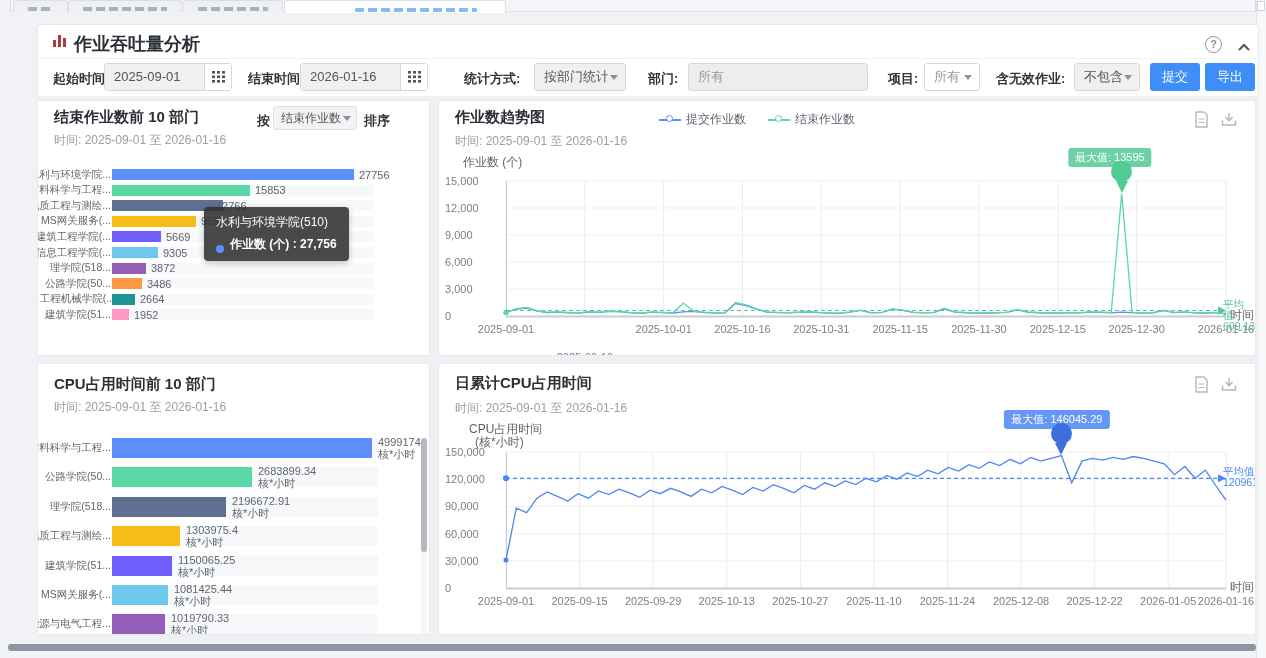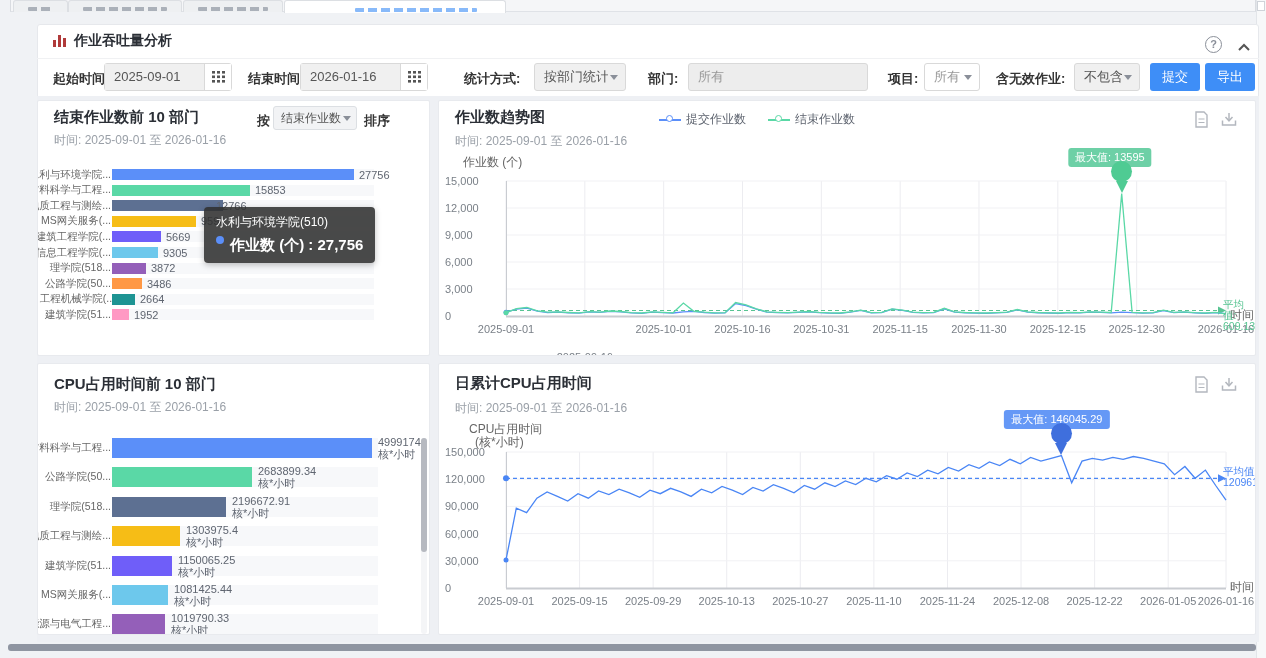--- a/index.html
+++ b/index.html
@@ -15,21 +15,21 @@
   .smudge { position:absolute; bottom:1px; left:14px; right:14px; height:4px; border-radius:1px;
     background:repeating-linear-gradient(90deg,#9aa1ab 0 9px,transparent 9px 13px); opacity:.8; }
   .tab.active .smudge { background:repeating-linear-gradient(90deg,#6aa8f8 0 9px,transparent 9px 13px); left:70px; right:28px; }
 
   .vstrip { position:absolute; right:0; top:0; width:10px; height:658px; background:#f7f8f9; border-left:1px solid #e2e5e9; }
   .vthumb { position:absolute; right:1px; top:1px; width:8px; height:10px; background:#fff; border:1px solid #cfd3d9; }
 
   
   .card { position:absolute; left:37px; top:24px; width:1222px; height:618px; background:#fff;
     border:1px solid #e6e8ec; border-radius:3px; }
-  .card-title { position:absolute; left:74px; top:32px; font-size:14px; font-weight:700; color:#2b2f36; }
+  .card-title { position:absolute; left:74px; top:32px; font-size:18px; font-weight:700; color:#2b2f36; }
   .t-icon { position:absolute; left:52px; top:33px; }
   .help { position:absolute; left:1205px; top:36px; width:17px; height:17px; border:1.5px solid #8a8f99; border-radius:50%;
     color:#8a8f99; font-size:11px; font-weight:700; text-align:center; line-height:14px; cursor:pointer; }
   .collapse { position:absolute; left:1237px; top:38px; cursor:pointer; }
   .head-sep { position:absolute; left:37px; top:58px; width:1222px; height:1px; background:#f0f1f3; }
 
   
   .flabel { position:absolute; top:70px; font-size:13px; font-weight:700; color:#333; }
   .fbox { position:absolute; top:63px; height:28px; border:1px solid #d9d9d9; border-radius:3px;
     font-size:13px; color:#555; display:flex; align-items:center; }
@@ -54,21 +54,21 @@
   .bar-label { position:absolute; height:14px; display:flex; justify-content:flex-end; align-items:center;
     font-size:10.5px; color:#666; white-space:nowrap; }
   .bar-track { position:absolute; background:#f7f8fa; }
   .bar { position:absolute; cursor:pointer; }
   .bar-val { position:absolute; font-size:11px; color:#5f6570; white-space:nowrap; }
   .bar-val2 { position:absolute; font-size:11px; color:#5f6570; line-height:12px; white-space:nowrap; }
 
   .tooltip { position:absolute; left:166px; top:106px; background:rgba(48,48,48,.88); border-radius:4px;
     padding:7px 12px 8px 12px; color:#fff; z-index:9; white-space:nowrap; box-shadow:0 2px 6px rgba(0,0,0,.25); }
   .tt-title { font-size:12px; margin-bottom:5px; }
-  .tt-item { font-size:15px; font-weight:700; display:flex; align-items:flex-start; }
+  .tt-item { font-size:12px; font-weight:700; display:flex; align-items:flex-end; }
   .tt-dot { width:8px; height:8px; border-radius:50%; margin-right:6px; }
 
   .legend { position:absolute; left:220px; top:10px; display:flex; gap:22px; }
   .lg-item { display:flex; align-items:center; gap:5px; cursor:pointer; }
   .lg-line { position:relative; width:22px; height:2px; }
   .lg-line i { position:absolute; left:7px; top:-3.5px; width:7px; height:7px; border-radius:50%; background:#fff; border:1.5px solid; }
   .lg-txt { font-size:12px; color:#5f6570; }
 
   .picon { position:absolute; cursor:pointer; }
 

